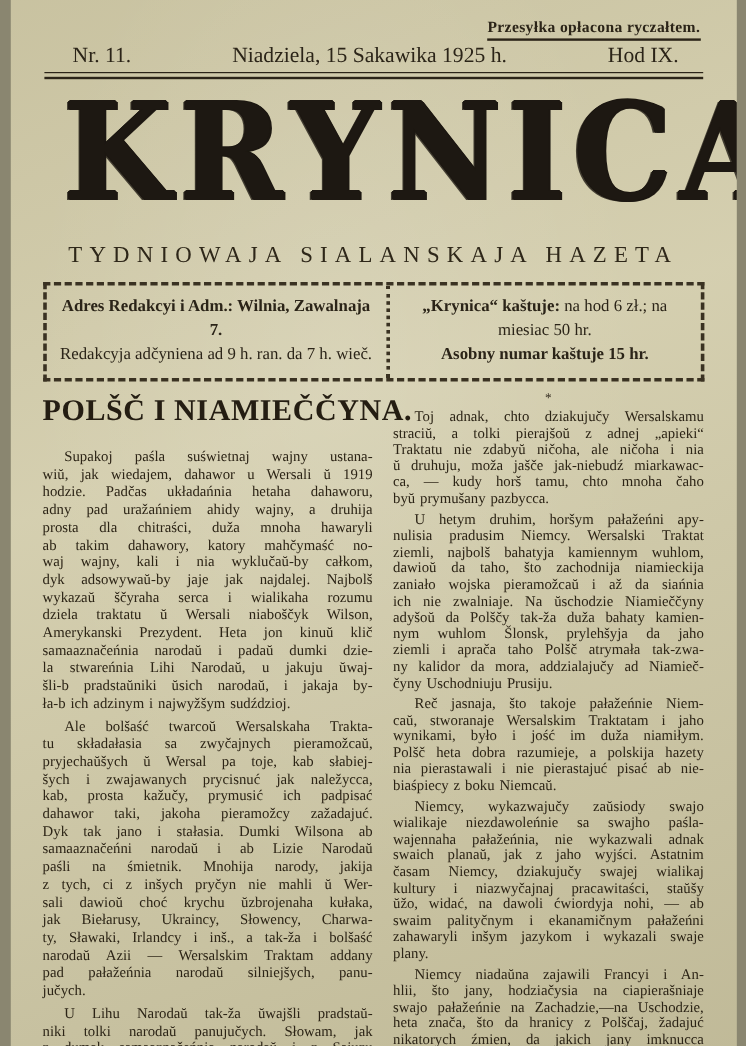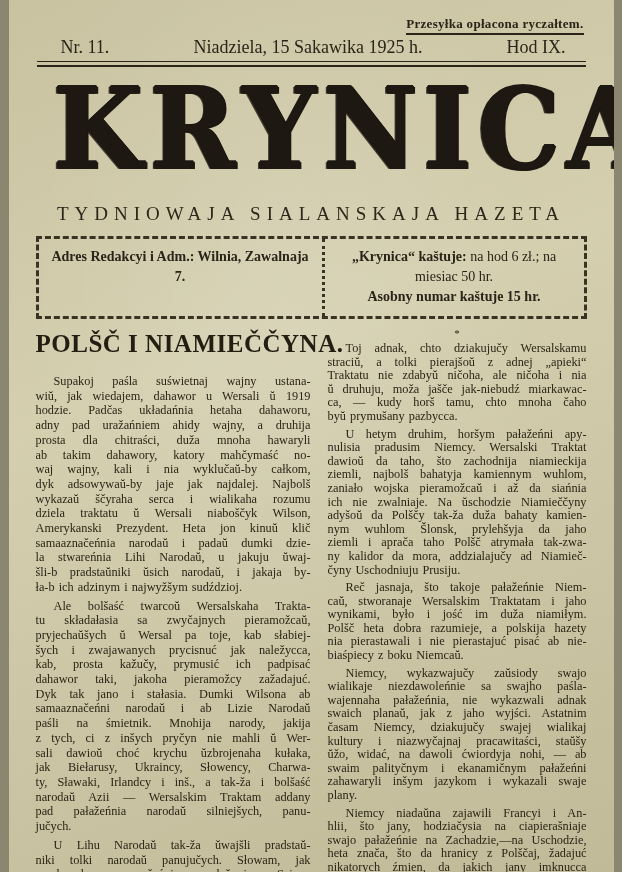--- a/index.html
+++ b/index.html
@@ -118,20 +118,21 @@
       <span class="m-letter">I</span>
       <span class="m-letter">C</span>
       <span class="m-letter">A</span>
     </div>
 
   <div class="subtitle">TYDNIOWAJA SIALANSKAJA HAZETA</div>
 
   <div class="info-box">
     <div class="info-cell left">
       <div class="b">Adres Redakcyi i Adm.: Wilnia, Zawalnaja 7.</div>
+      <div>Redakcyja adčyniena ad 9 h. ran. da 7 h. wieč.</div>
     </div>
     <div class="info-cell right">
       <div><span class="b">„Krynica“ kaštuje:</span><span> na hod 6 zł.; na miesiac 50 hr.</span></div>
       <div class="b">Asobny numar kaštuje 15 hr.</div>
     </div>
   </div>
 
   <div class="body">
     <div class="col col-left">
       <div class="headline">POLŠČ I NIAMIEČČYNA.</div>
@@ -183,22 +184,22 @@
           <div class="line first">Toj adnak, chto dziakujučy Wersalskamu</div>
           <div class="line">straciŭ, a tolki pierajšoŭ z adnej „apieki“</div>
           <div class="line">Traktatu nie zdabyŭ ničoha, ale ničoha i nia</div>
           <div class="line">ŭ druhuju, moža jašče jak-niebudź miarkawac-</div>
           <div class="line">ca, — kudy horš tamu, chto mnoha čaho</div>
           <div class="line last">byŭ prymušany pazbycca.</div>
         </div>
         <div class="paragraph">
           <div class="line first">U hetym druhim, horšym pałažeńni apy-</div>
           <div class="line">nulisia pradusim Niemcy. Wersalski Traktat</div>
+          <div class="line">ziemli, najbolš bahatyja kamiennym wuhlom,</div>
           <div class="line">dawioŭ da taho, što zachodnija niamieckija</div>
-          <div class="line">ziemli, najbolš bahatyja kamiennym wuhlom,</div>
           <div class="line">zaniało wojska pieramožcaŭ i až da siańnia</div>
           <div class="line">ich nie zwalniaje. Na ŭschodzie Niamieččyny</div>
           <div class="line">adyšoŭ da Polščy tak-ža duža bahaty kamien-</div>
           <div class="line">nym wuhlom Šlonsk, prylehšyja da jaho</div>
           <div class="line">ziemli i aprača taho Polšč atrymała tak-zwa-</div>
           <div class="line">ny kalidor da mora, addzialajučy ad Niamieč-</div>
           <div class="line last">čyny Uschodniuju Prusiju.</div>
         </div>
         <div class="paragraph">
           <div class="line first">Reč jasnaja, što takoje pałažeńnie Niem-</div>

